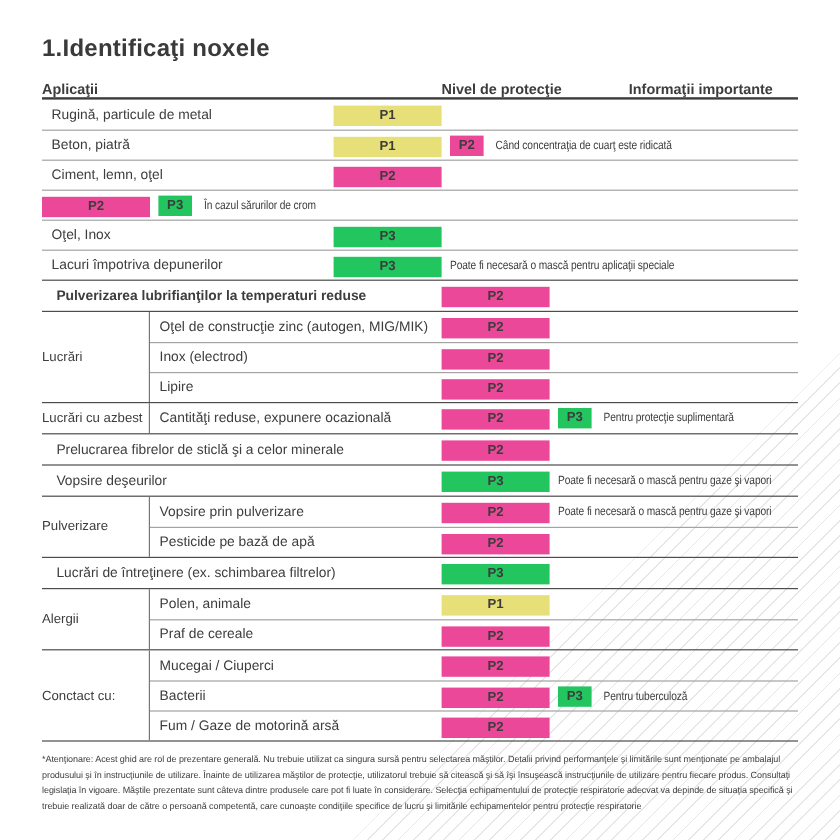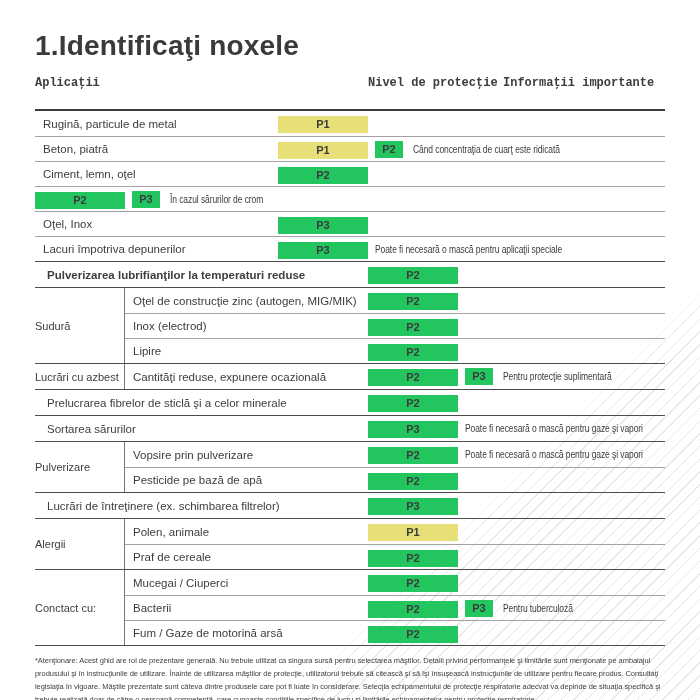--- a/index.html
+++ b/index.html
@@ -9,25 +9,25 @@
     background:#ffffff; font-family:"Liberation Sans", sans-serif; color:#3d3d3d;
     padding:26px 35px 0 35px;
   }
   .hatch {
     position:absolute; left:0; top:0; width:700px; height:700px; z-index:0;
     background:repeating-linear-gradient(135deg,#e7e7e7 0 1px,transparent 1px 9px);
     clip-path:polygon(100% 42%,100% 100%,42% 100%);
     pointer-events:none;
   }
   .content { position:relative; z-index:1; }
-  h1 { font-size:28px; font-weight:600; color:#3a3a3a; letter-spacing:.2px; margin:4px 0 14px; }
-  .thead { display:flex; padding-bottom:19px; border-bottom:2px solid #3c3c3c;font-family:Liberation Mono, monospace; }
+  h1 { font-size:20px; font-weight:600; color:#3a3a3a; letter-spacing:.2px; margin:4px 0 14px; }
+  .thead { display:flex; padding-bottom:0; border-bottom:2px solid #3c3c3c; }
   .th { font-size:12px; font-weight:600; color:#3c3c3c; }
   .th.apps { width:333px; }
-  .th.prot { width:135px; }
+  .th.prot { width:156px; }
   .th.info { flex:1; }
   .groups { border-bottom:1px solid #4d4d4d; }
   .group { display:flex; }
   .group + .group { border-top:1px solid #4d4d4d; }
   .cat {
     width:90px; flex:0 0 90px; border-right:1px solid #777;
     display:flex; align-items:center; font-size:11px; line-height:14px;
     white-space:pre-line; padding-right:3px;
   }
   .grows { flex:1; display:flex; flex-direction:column; min-width:0; }
@@ -36,21 +36,21 @@
   .lbl { width:243px; flex:0 0 243px; padding-left:8px; font-size:11.5px; white-space:nowrap; overflow:visible; }
   .group.full .lbl { width:333px; flex:0 0 333px; padding-left:12px; }
   .group.bold .lbl { font-weight:700; }
   .b1 { width:97px; flex:0 0 97px; }
   .badge {
     display:inline-block; width:90px; height:17px; line-height:17px;
     text-align:center; font-size:11px; font-weight:600; color:#3c3c3c;
   }
   .badge.sm { width:28px; }
   .p1 { background:#e7df78; }
-  .p2 { background:#22c55e; }
+  .p2 { background:#ec4899; }
   .p3 { background:#22c55e; }
   .tail { flex:1; display:flex; align-items:center; min-width:0; }
   .tail .badge.sm { flex:0 0 28px; margin-right:10px; }
   .note {
     font-size:10px; color:#3d3d3d; white-space:nowrap;
     transform:scaleX(.85); transform-origin:left center; letter-spacing:-.1px;
   }
   .footnote {
     margin-top:8px; width:630px; font-size:7.5px; line-height:13px;
     color:#3e3e3e; letter-spacing:-.05px;
@@ -119,21 +119,21 @@
         <div class="grows">
           <div class="row">
             <div class="lbl">Pulverizarea lubrifianţilor la temperaturi reduse</div>
             <div class="b1"><span class="badge p2">P2</span></div>
             <div class="tail"></div>
           </div>
         </div>
       </div>
 
       <div class="group">
-        <div class="cat">Sudură</div>
+        <div class="cat">Lucrări</div>
         <div class="grows">
           <div class="row">
             <div class="lbl">Oţel de construcţie zinc (autogen, MIG/MIK)</div>
             <div class="b1"><span class="badge p2">P2</span></div>
             <div class="tail"></div>
           </div>
           <div class="row">
             <div class="lbl">Inox (electrod)</div>
             <div class="b1"><span class="badge p2">P2</span></div>
             <div class="tail"></div>
@@ -166,21 +166,21 @@
             <div class="lbl">Prelucrarea fibrelor de sticlă şi a celor minerale</div>
             <div class="b1"><span class="badge p2">P2</span></div>
             <div class="tail"></div>
           </div>
         </div>
       </div>
 
       <div class="group full">
         <div class="grows">
           <div class="row">
-            <div class="lbl">Sortarea sărurilor</div>
+            <div class="lbl">Vopsire deşeurilor</div>
             <div class="b1"><span class="badge p3">P3</span></div>
             <div class="tail">
               <span class="note">Poate fi necesară o mască pentru gaze şi vapori</span>
             </div>
           </div>
         </div>
       </div>
 
       <div class="group">
         <div class="cat">Pulverizare</div>

